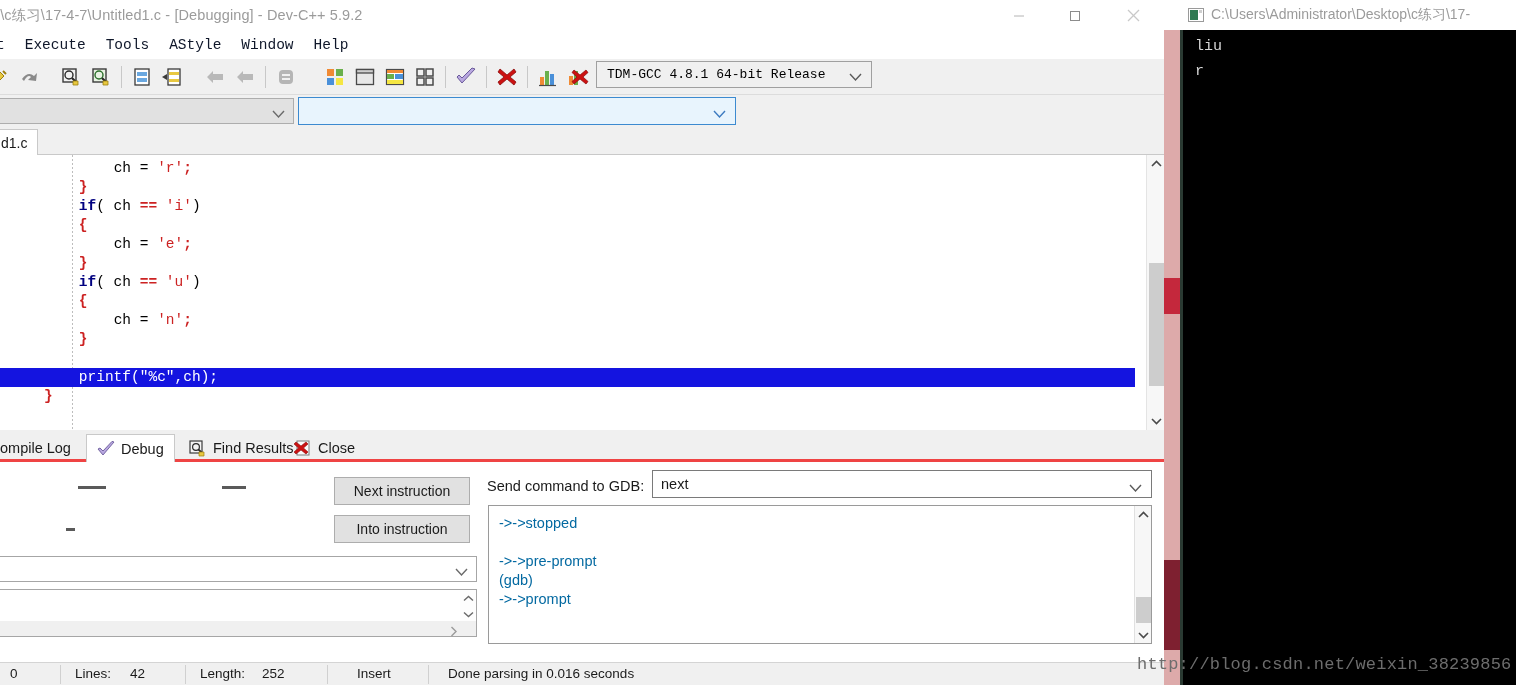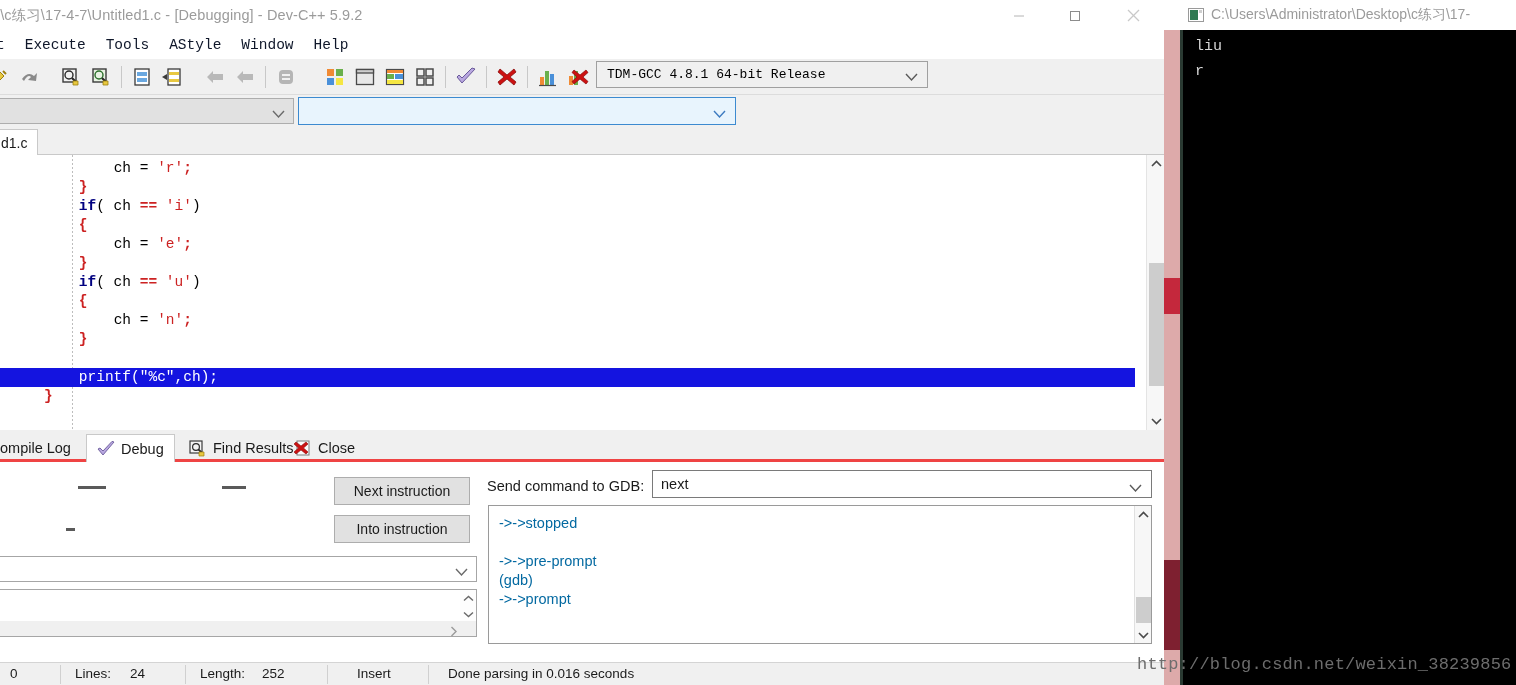--- a/index.html
+++ b/index.html
@@ -60,21 +60,21 @@
   .tb-group { position: absolute; top: 3px; height: 30px; display: flex; align-items: center; }
   .tb-sep { width: 1px; height: 22px; background: #c8c8c8; margin: 0 5px; }
   .tb-btn {
     width: 30px; height: 30px;
     display: flex; align-items: center; justify-content: center;
   }
   .tb-btn svg { display:block; }
 
   .compiler-combo {
     position: absolute; left: 596px; top: 61px;
-    width: 332px; height: 27px;
+    width: 276px; height: 27px;
     background: #f0f0f0;
     border: 1px solid #a0a0a0;
     display: flex; align-items: center;
   }
   .compiler-combo .txt {
     font-family: "Liberation Mono", monospace;
     font-size: 13px; color: #000; padding-left: 10px; white-space: nowrap;
   }
   .compiler-combo .arrow { position: absolute; right: 9px; top: 6px; }
 
@@ -607,21 +607,21 @@
               </svg>
           </div>
         </div>
       </div>
     </div>
 
     <div class="statusbar">
       <span class="sb-cell" style="left:10px;">0</span>
       <div class="sb-div" style="left:60px;"></div>
       <span class="sb-cell" style="left:75px;">Lines:</span>
-      <span class="sb-cell" style="left:130px;">24</span>
+      <span class="sb-cell" style="left:130px;">42</span>
       <div class="sb-div" style="left:185px;"></div>
       <span class="sb-cell" style="left:200px;">Length:</span>
       <span class="sb-cell" style="left:262px;">252</span>
       <div class="sb-div" style="left:327px;"></div>
       <span class="sb-cell" style="left:345px;margin-left:12px;">Insert</span>
       <div class="sb-div" style="left:428px;"></div>
       <span class="sb-cell" style="left:448px;">Done parsing in 0.016 seconds</span>
     </div>
   </div>
 

